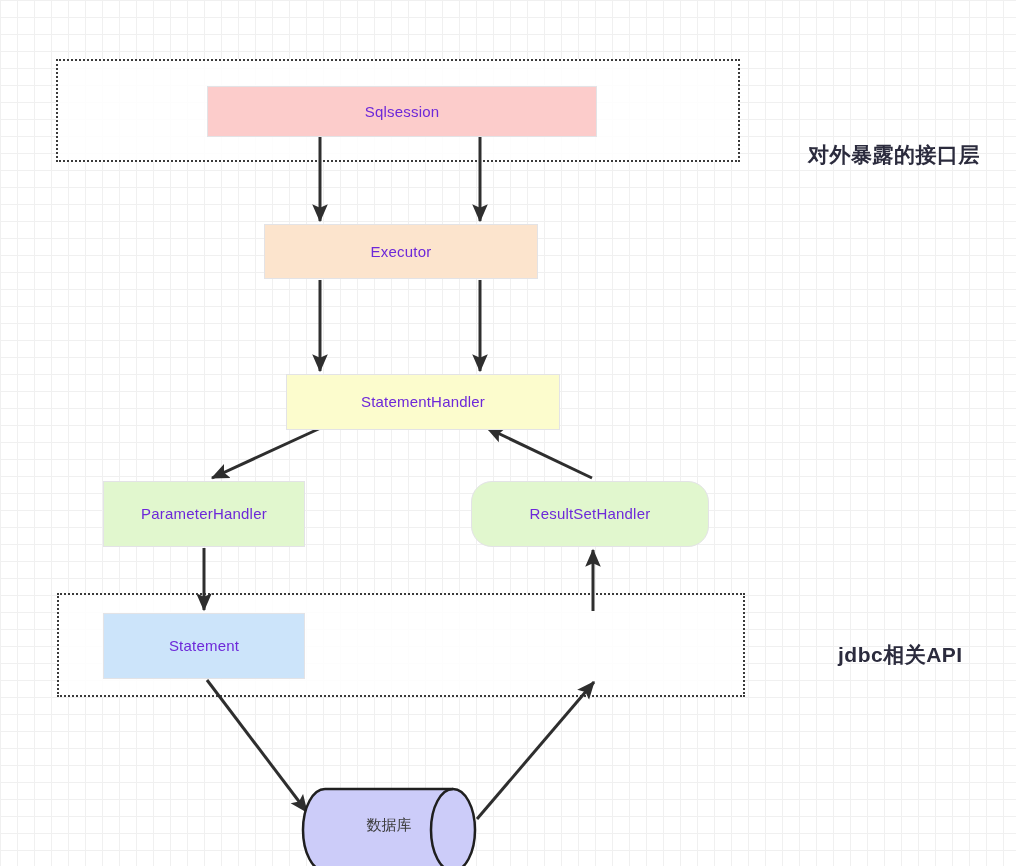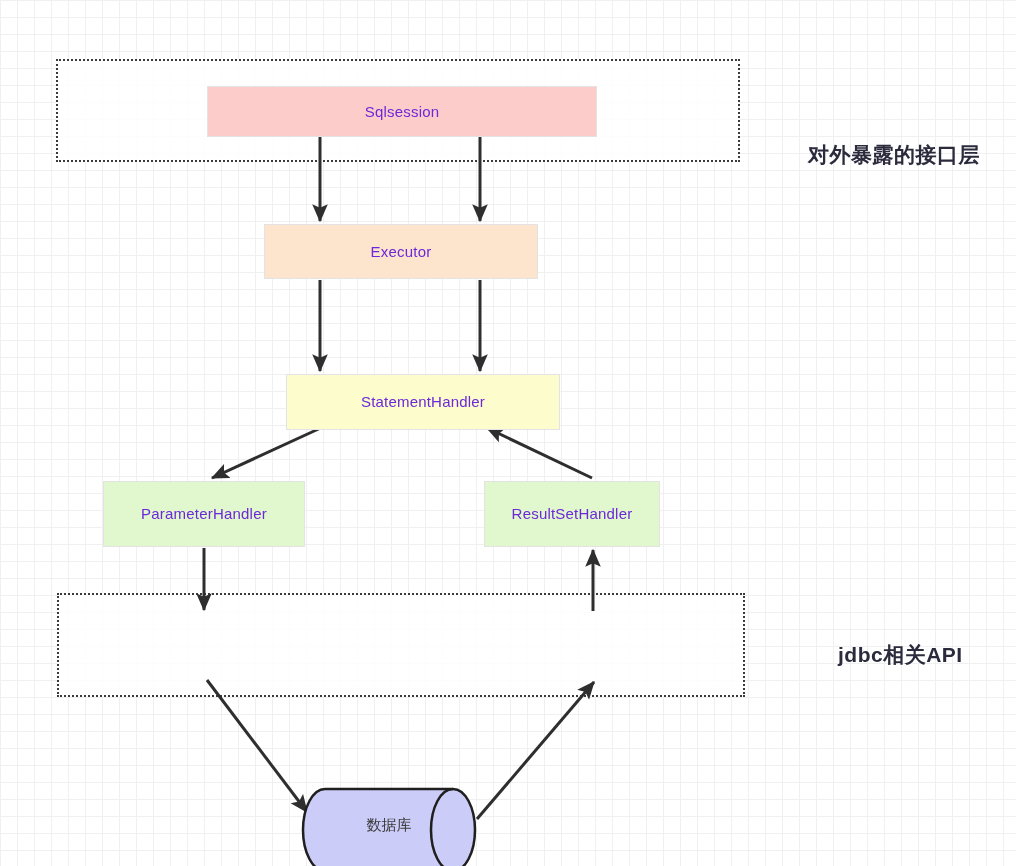--- a/index.html
+++ b/index.html
@@ -107,20 +107,23 @@
   </div>
   <div class="node" id="node-1" style="left: 264px; top: 224px; width: 274px; height: 55px; background: rgb(252, 228, 205); border-color: rgb(227, 227, 230);">
     <span>Executor</span>
   </div>
   <div class="node" id="node-2" style="left: 264px; top: 374px; width: 274px; height: 56px; background: rgb(252, 252, 205); border-color: rgb(227, 227, 230); margin-left: 22px;">
     <span>StatementHandler</span>
   </div>
   <div class="node" id="node-3" style="left: 103px; top: 481px; width: 202px; height: 66px; background: rgb(225, 247, 206); border-color: rgb(227, 227, 230);">
     <span>ParameterHandler</span>
   </div>
-  <div class="node" id="node-4" style="left: 484px; top: 481px; width: 176px; height: 66px; background: rgb(225, 247, 206); border-color: rgb(227, 227, 230);">
+  <div class="node" id="node-4" style="left: 471px; top: 481px; width: 238px; height: 66px; background: rgb(225, 247, 206); border-color: rgb(227, 227, 230); border-radius: 21px;">
     <span>ResultSetHandler</span>
+  </div>
+  <div class="node" id="node-5" style="left: 103px; top: 613px; width: 202px; height: 66px; background: rgb(204, 228, 250); border-color: rgb(227, 227, 230);">
+    <span>Statement</span>
   </div>
 
   <div class="side-label" id="side-0" style="left: 808px; top: 101px; margin-top: 40px;">对外暴露的接口层</div>
   <div class="side-label" id="side-1" style="left: 810px; top: 641px; margin-left: 28px;">jdbc相关API</div>
 
 </div>
 
 </body></html>

